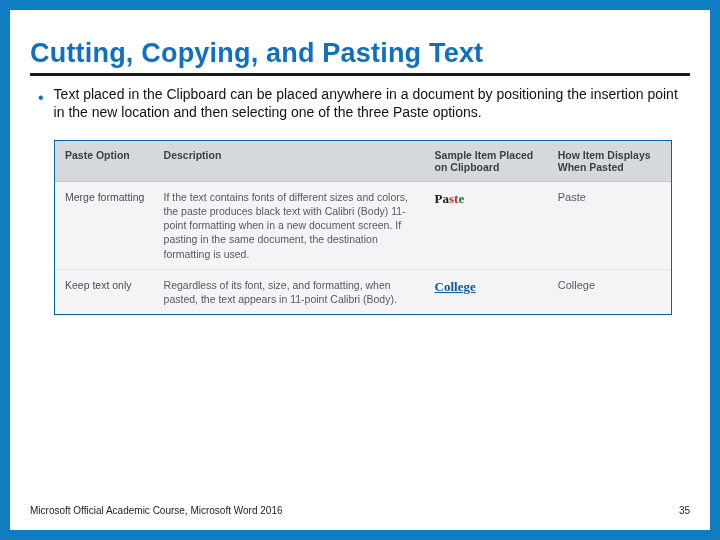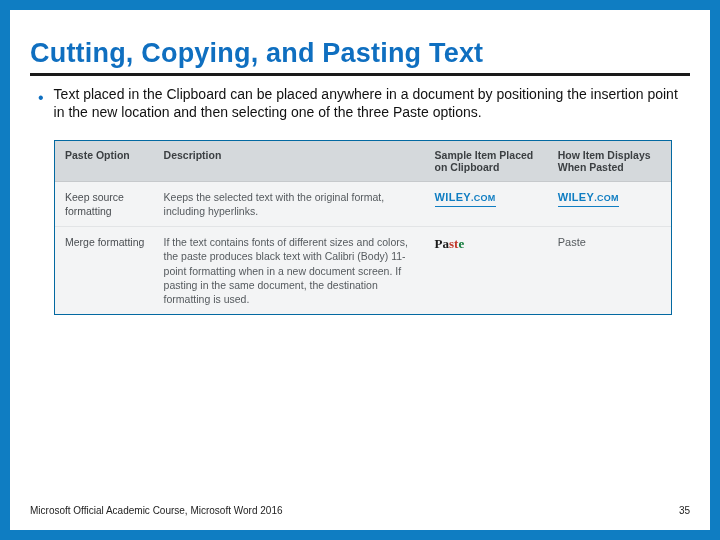--- a/index.html
+++ b/index.html
@@ -148,48 +148,44 @@
         <thead>
           <tr>
             <th>Paste Option</th>
             <th>Description</th>
             <th>Sample Item Placed on Clipboard</th>
             <th>How Item Displays When Pasted</th>
           </tr>
         </thead>
         <tbody>
 
-          <tr>
-            <td class="opt-cell">Keep source formatting</td>
-            <td>Keeps the selected text with the original format, including hyperlinks.</td>
-            <td>
-              <span class="wiley-logo">
-                <span>WILEY</span><span class="dotcom">.COM</span>
-              </span>
-            </td>
-            <td>
-              <span class="wiley-logo">
-                <span>WILEY</span><span class="dotcom">.COM</span>
-              </span>
-            </td>
-          </tr>
 
           <tr>
             <td class="opt-cell">Merge formatting</td>
             <td>If the text contains fonts of different sizes and colors, the paste produces black text with Calibri (Body) 11-point formatting when in a new document screen. If pasting in the same document, the destination formatting is used.</td>
             <td>
               <span class="mixed-paste">
                 <span class="p1">Pa</span><span class="p2">st</span><span class="p3">e</span>
               </span>
             </td>
             <td>
               <span class="plain-result">Paste</span>
             </td>
           </tr>
 
+          <tr>
+            <td class="opt-cell">Keep text only</td>
+            <td>Regardless of its font, size, and formatting, when pasted, the text appears in 11-point Calibri (Body).</td>
+            <td>
+              <span class="college-styled">College</span>
+            </td>
+            <td>
+              <span class="plain-result">College</span>
+            </td>
+          </tr>
         </tbody>
       </table>
     </div>
 
     <div class="footer">
       <span class="footer-center">Microsoft Official Academic Course, Microsoft Word 2016</span>
       <span class="footer-right">35</span>
     </div>
 
   </div>

